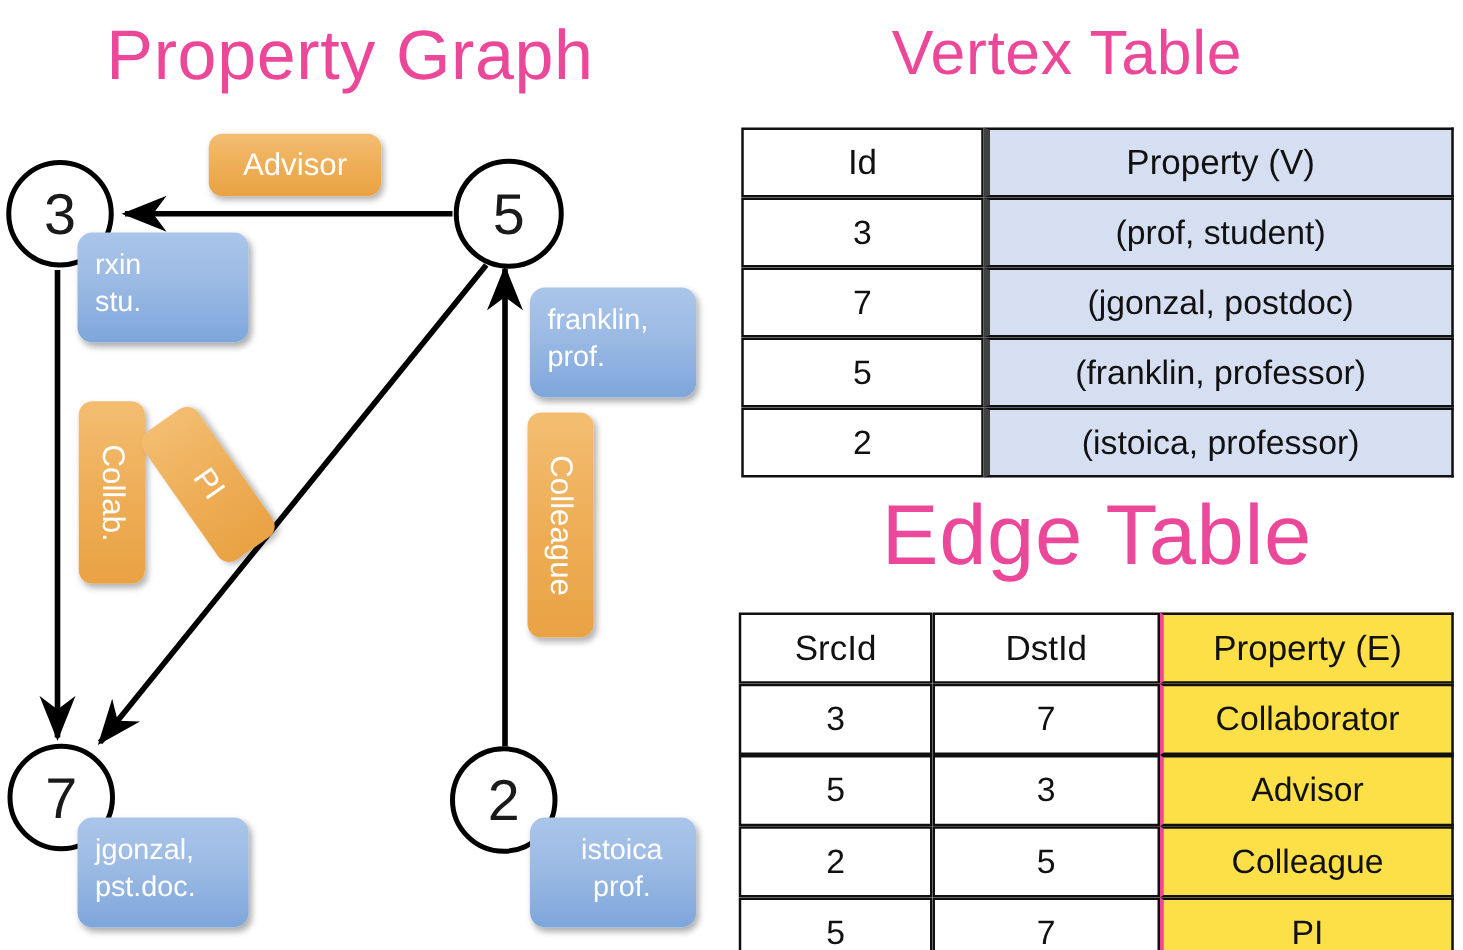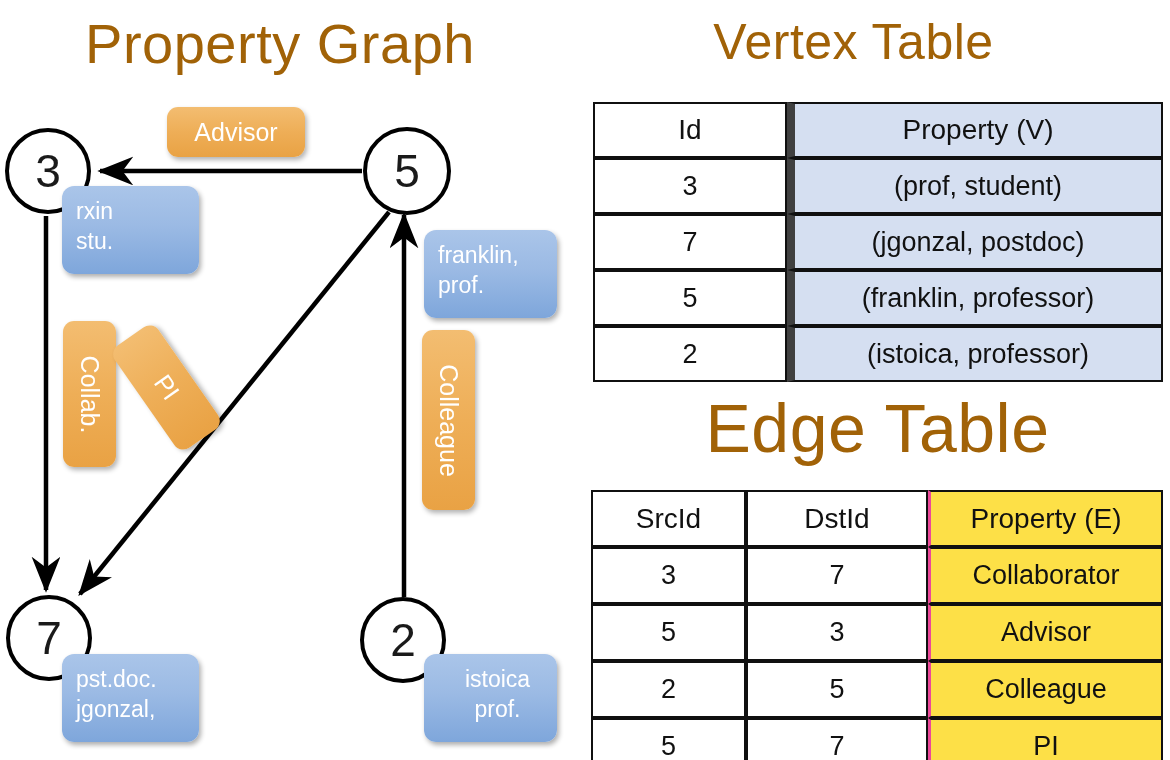--- a/index.html
+++ b/index.html
@@ -14,21 +14,21 @@
     overflow: hidden;
     font-family: "Liberation Sans", sans-serif;
     color: #000;
   }
 
   
   .title {
     position: absolute;
     font-family: "Liberation Sans", sans-serif;
     font-weight: 300;
-    color: #a16207;
+    color: #ec4899;
     white-space: nowrap;
     letter-spacing: 0.5px;
   }
   #title-property-graph {
     left: 0; top: 12px; width: 560px;
     text-align: center;
     font-size: 56px;
     line-height: 64px;
   }
   #title-vertex-table {
@@ -125,21 +125,21 @@
     padding: 0;
     background: #ffffff;
   }
   table.grid th {
     font-weight: normal;
     font-size: 28px;
   }
   
   #vertex-table td.prop, #vertex-table th.prop {
     background: #d5dff1;
-    border-left: 8px solid #404040;
+    border-left: 5px solid #404040;
   }
   
   #edge-table td.prop, #edge-table th.prop {
     background: #fde047;
     border-left: 3px solid #ec4899;
   }
 
   #vertex-table { left: 593px; top: 102px; width: 570px; }
   #vertex-table td, #vertex-table th { height: 52px; }
 
@@ -186,22 +186,22 @@
 
   <div class="prop-box" style="left:62px; top:186px; width:137px; height:88px;">
     <div>rxin</div>
     <div>stu.</div>
   </div>
   <div class="prop-box" style="left:424px; top:186px; width:133px; height:88px;margin-top:44px;">
     <div>franklin,</div>
     <div>prof.</div>
   </div>
   <div class="prop-box" style="left:62px; top:654px; width:137px; height:88px;">
+    <div>jgonzal,</div>
     <div>pst.doc.</div>
-    <div>jgonzal,</div>
   </div>
   <div class="prop-box" style="left:424px; top:654px; width:133px; height:88px;text-align:center;">
     <div>istoica</div>
     <div>prof.</div>
   </div>
 
   <div class="edge-label" style="left:167px; top:107px; width:138px; height:50px;">
     <span>Advisor</span>
   </div>
 

